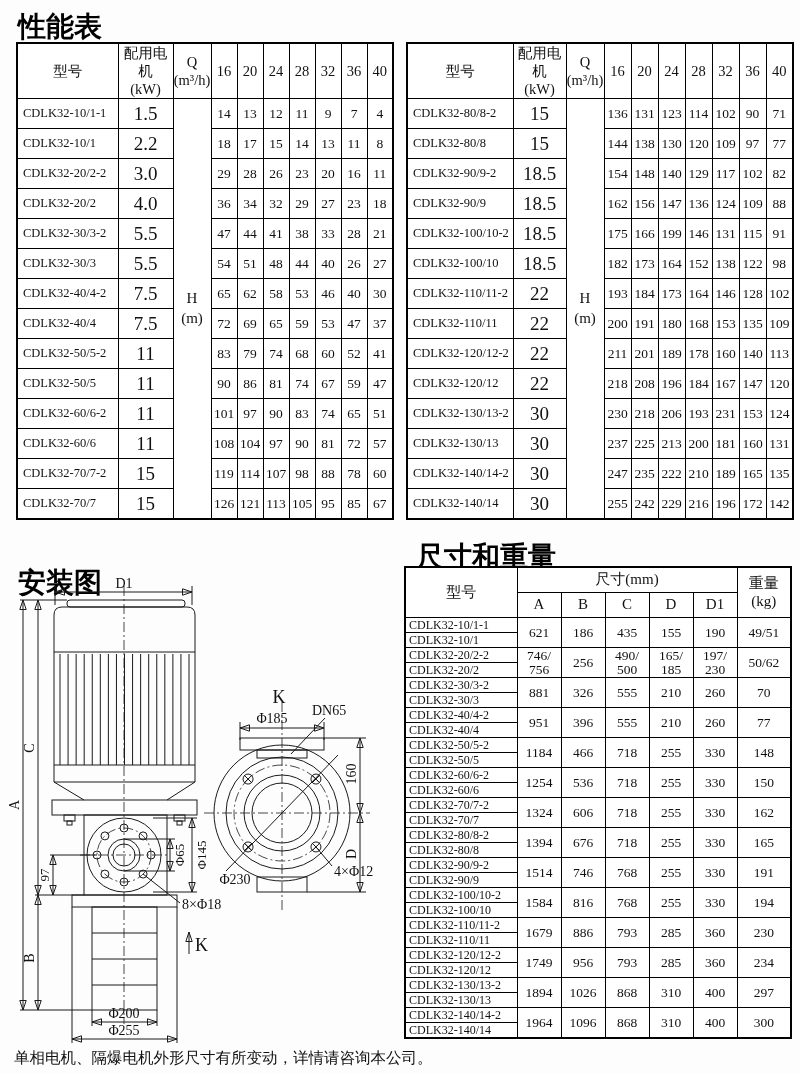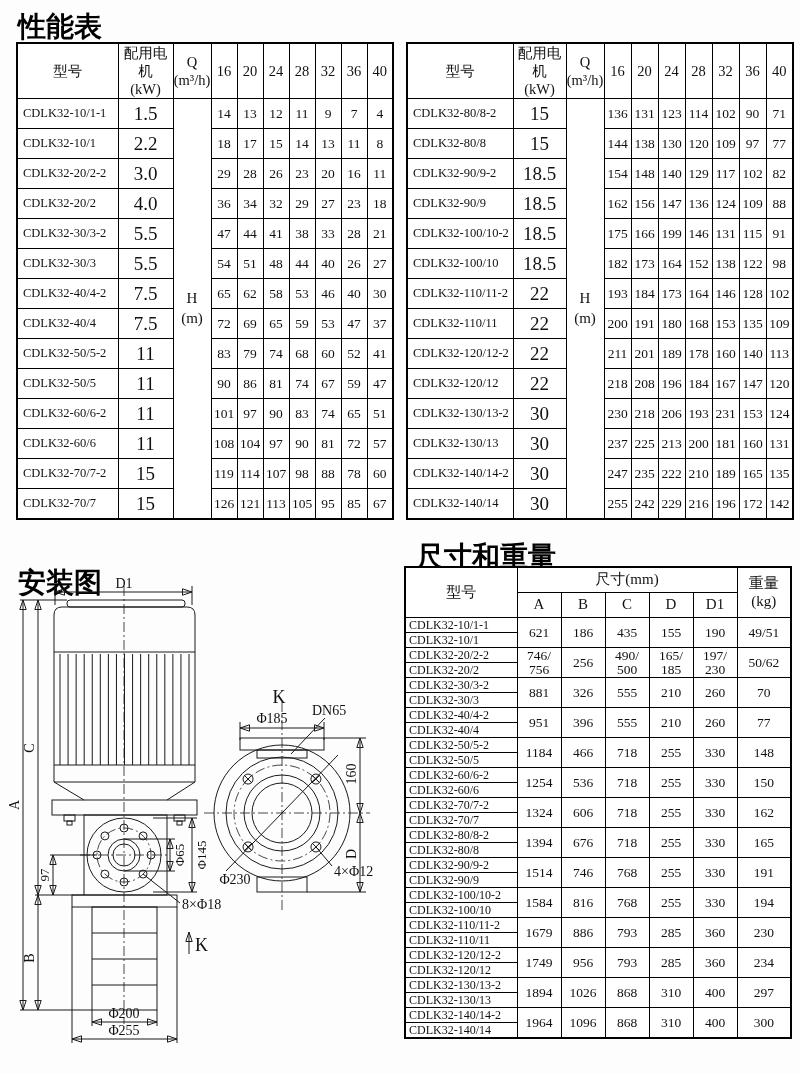--- a/index.html
+++ b/index.html
@@ -770,13 +770,14 @@
           <td class="val" rowspan="2">310</td>
           <td class="val" rowspan="2">400</td>
           <td class="val" rowspan="2">300</td>
         </tr>
         <tr>
           <td class="model">CDLK32-140/14</td>
         </tr>
       </tbody>
     </table>
 
+  <div class="note">单相电机、隔爆电机外形尺寸有所变动，详情请咨询本公司。</div>
 </div>
 
 </body></html>

